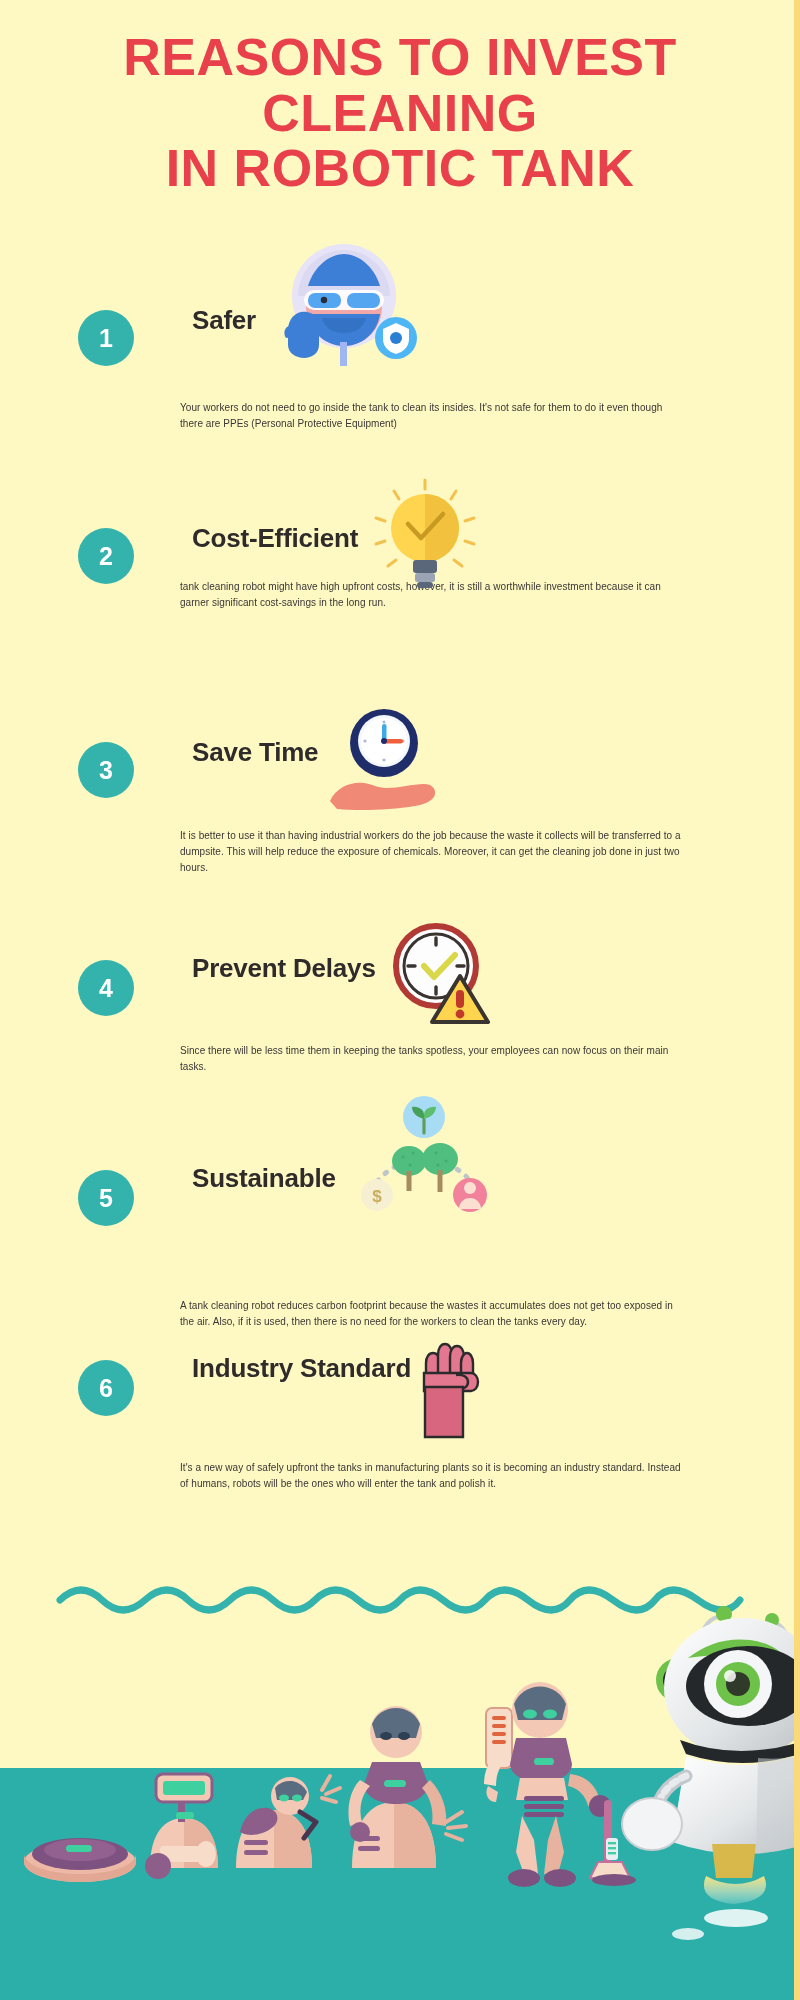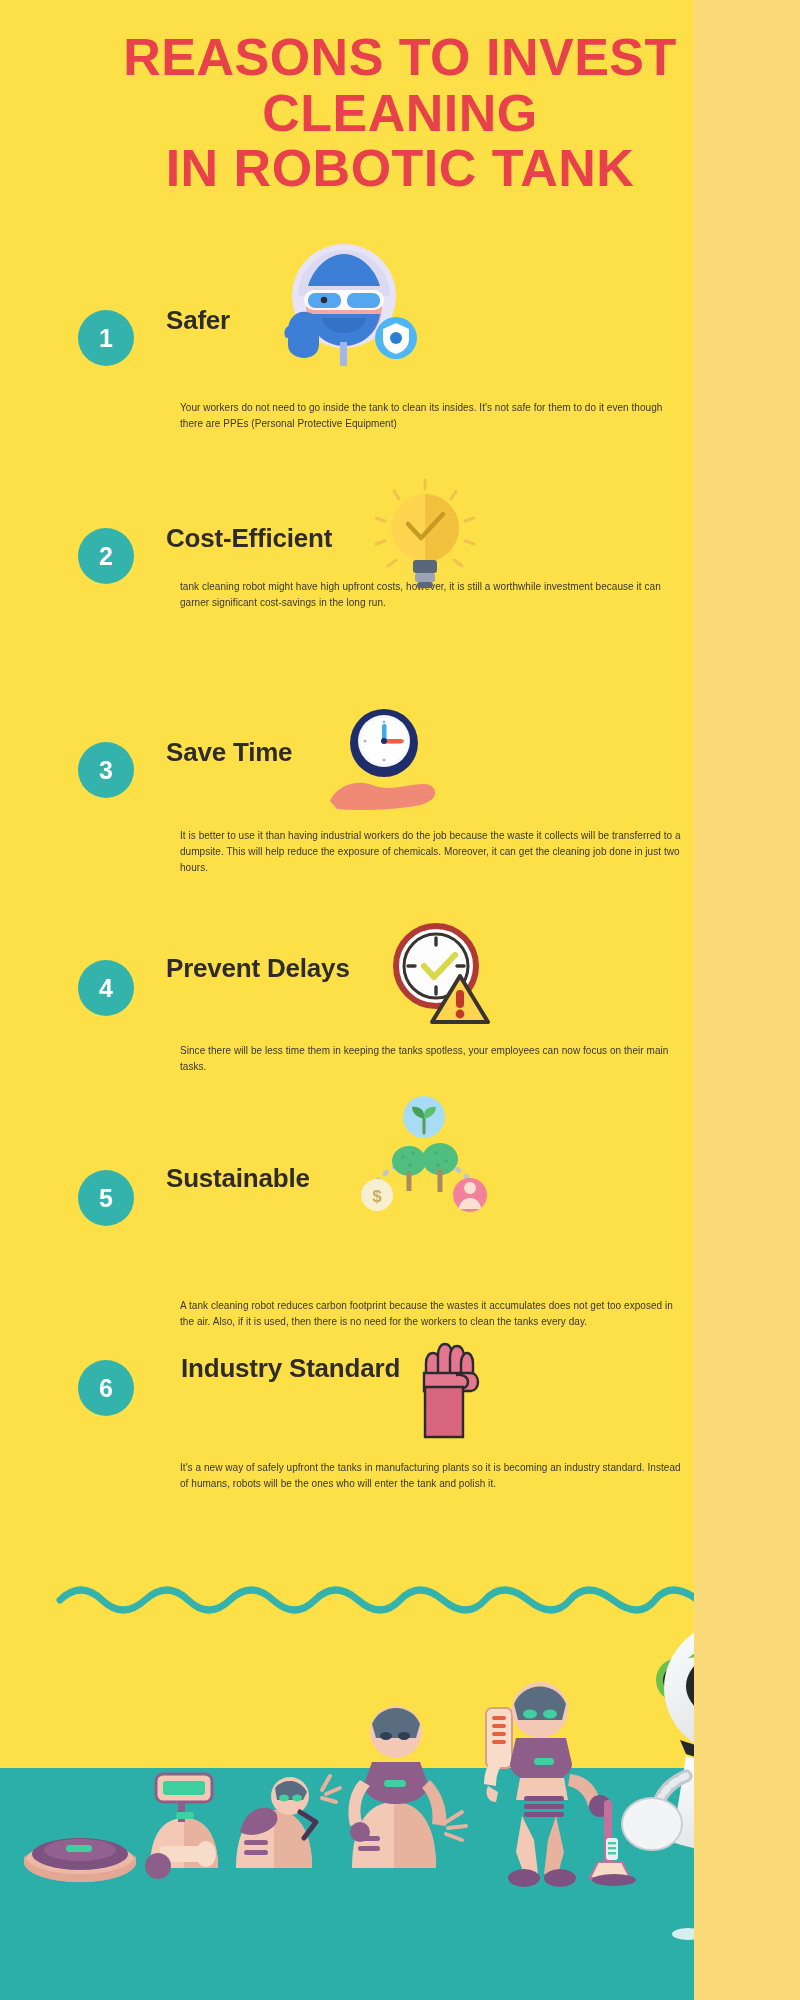--- a/index.html
+++ b/index.html
@@ -5,22 +5,22 @@
 <style>
   * { margin:0; padding:0; box-sizing:border-box; }
   html, body {
     width:800px; height:2000px;
     background:#F9D978;
     font-family:"Liberation Sans", sans-serif;
     overflow:hidden;
   }
   .page {
     position:relative;
-    width:694px; height:2000px;
-    background:#fde047;
+    width:794px; height:2000px;
+    background:#fef9c3;
     overflow:hidden;
   }
 
   
   .title-block {
     position:absolute;
     top:30px; left:0; width:800px;
     text-align:center;
   }
   .title-line {
@@ -42,21 +42,21 @@
     border-radius:50%;
     background:#33B3AC;
     color:#FFFFFF;
     font-size:25px;
     font-weight:bold;
     display:flex; align-items:center; justify-content:center;
     line-height:1;
   }
   .heading {
     position:absolute;
-    left:166px;
+    left:192px;
     color:#2F2B2B;
     font-size:26px;
     font-weight:bold;
     letter-spacing:-0.2px;
     white-space:nowrap;
   }
   .body-text {
     position:absolute;
     left:180px;
     width:505px;
@@ -244,21 +244,21 @@
         <text x="19" y="107" font-family="'Liberation Sans',sans-serif" font-size="17" font-weight="bold" fill="#C9AE5E" text-anchor="middle">$</text>
         <circle cx="112" cy="100" r="17" fill="#F2829B"></circle>
         <circle cx="112" cy="93" r="6" fill="#FBE0D2"></circle>
         <path d="M101 114a11 11 0 0 1 22 0z" fill="#FBE0D2"></path>
       </svg>
     </div>
   </div>
 
   <div class="section" style="top:0;">
     <div class="badge" style="top:1360px;">6</div>
-    <div class="heading" style="top:1353px;margin-left:15px;">Industry Standard</div>
+    <div class="heading" style="top:1353px;">Industry Standard</div>
     <div class="body-text" style="top:1460px;">It's a new way of safely upfront the tanks in manufacturing plants so it is becoming an industry standard. Instead of humans, robots will be the ones who will enter the tank and polish it.</div>
 
     <div class="art fist">
       <svg viewBox="0 0 70 114" width="70" height="114">
         <path d="M14 38c0-6 3-10 7-10s7 4 7 10v12H14z" fill="#E2778F" stroke="#2B2B2B" stroke-width="2.4"></path>
         <path d="M26 30c0-7 3-11 7-11s7 4 7 11v20H26z" fill="#E2778F" stroke="#2B2B2B" stroke-width="2.4"></path>
         <path d="M38 32c0-7 3-11 7-11s7 4 7 11v18H38z" fill="#E2778F" stroke="#2B2B2B" stroke-width="2.4"></path>
         <path d="M49 38c0-6 3-10 6-10s6 4 6 10v14H49z" fill="#E2778F" stroke="#2B2B2B" stroke-width="2.4"></path>
         <path d="M12 48h47c4 0 7 4 7 9s-3 9-7 9H12z" fill="#E2778F" stroke="#2B2B2B" stroke-width="2.4"></path>
         <path d="M44 50c7-1 12 2 12 7s-5 8-12 7" fill="#E2778F" stroke="#2B2B2B" stroke-width="2.4"></path>

